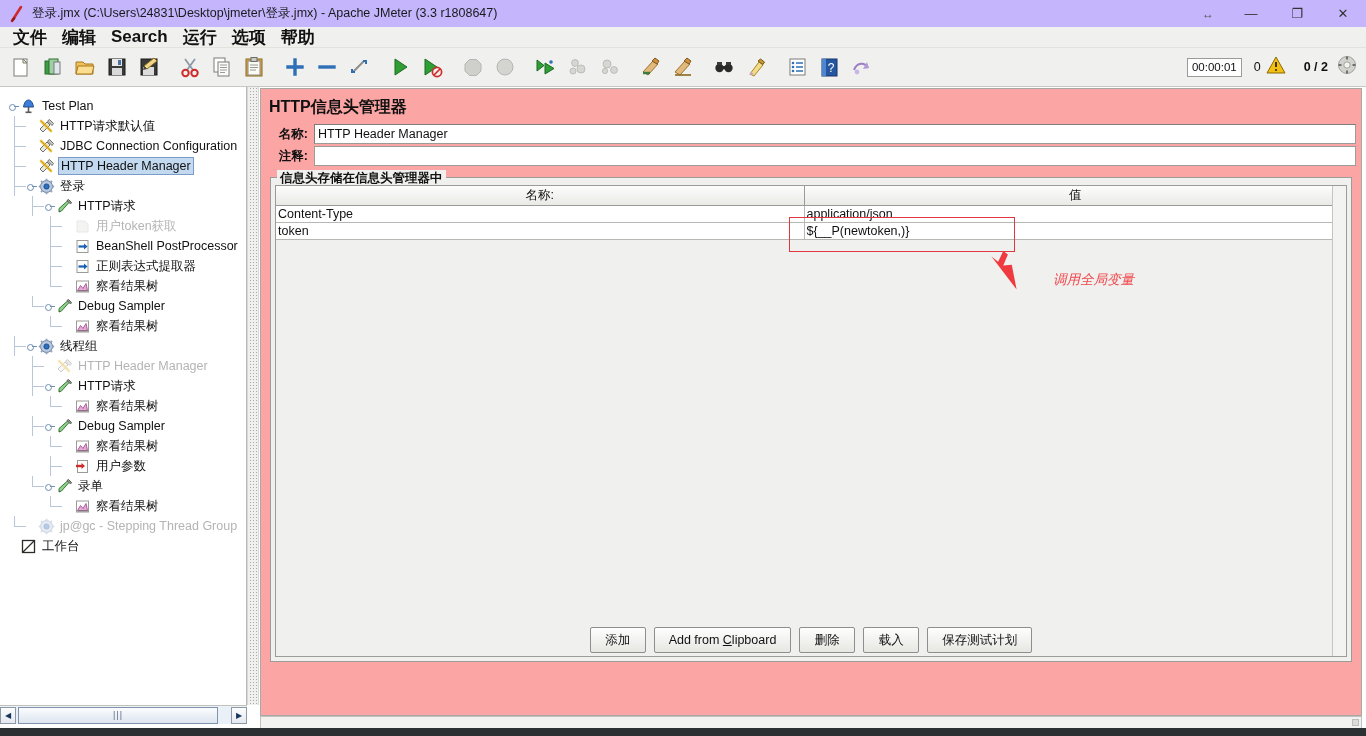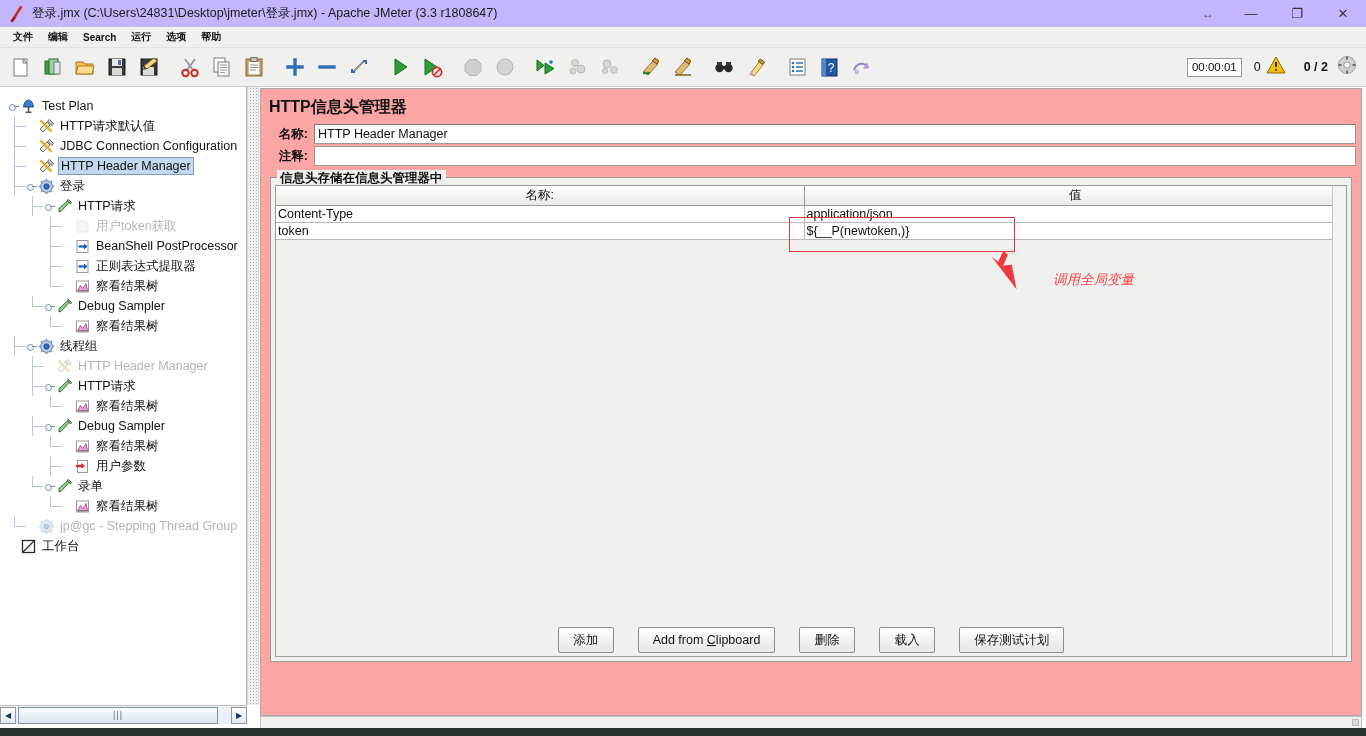--- a/index.html
+++ b/index.html
@@ -32,21 +32,21 @@
   }
   .win-btn.extra { width: 40px; color:#555; font-size: 12px;}
 
   
   .menubar {
     position: absolute; left: 0; top: 27px; width: 1366px; height: 21px;
     background: #f0f0ee; display: flex; align-items: center; padding-left: 6px;
     border-bottom: 1px solid #e2e2de;
   }
   .menu-item {
-    font-size: 10px; color: #111; padding: 2px 7px; margin-right: 1px;
+    font-size: 17px; color: #111; padding: 2px 7px; margin-right: 1px;
     font-weight: bold;
   }
 
   
   .toolbar {
     position: absolute; left: 0; top: 48px; width: 1366px; height: 39px;
     background: #f0f0ee; border-bottom: 1px solid #c8c8c4;
     display: flex; align-items: center; padding-left: 5px;
   }
   .tb-btn {
@@ -178,21 +178,21 @@
     position: absolute; border: 1.6px solid #e0383e; pointer-events: none;
   }
   .annot-text {
     position: absolute; font-size: 13.5px; color: #f0484e;
     white-space: nowrap;
     font-style: italic;
   }
 
   .btnbar {
     position: absolute; left: 0; right: 0; bottom: 6px; height: 30px;
-    display: flex; align-items: center; justify-content: center; gap: 24px;
+    display: flex; align-items: center; justify-content: center; gap: 8px;
   }
   .jbtn {
     height: 26px; min-width: 56px; padding: 0 14px;
     background: linear-gradient(#fefefe,#e6e6e2);
     border: 1px solid #8e8e8a; border-radius: 2px;
     font-size: 12.5px; color: #111; display: flex; align-items: center; justify-content: center;
   }
   .jbtn u { text-decoration: underline; }
 
   .content-hscroll {

